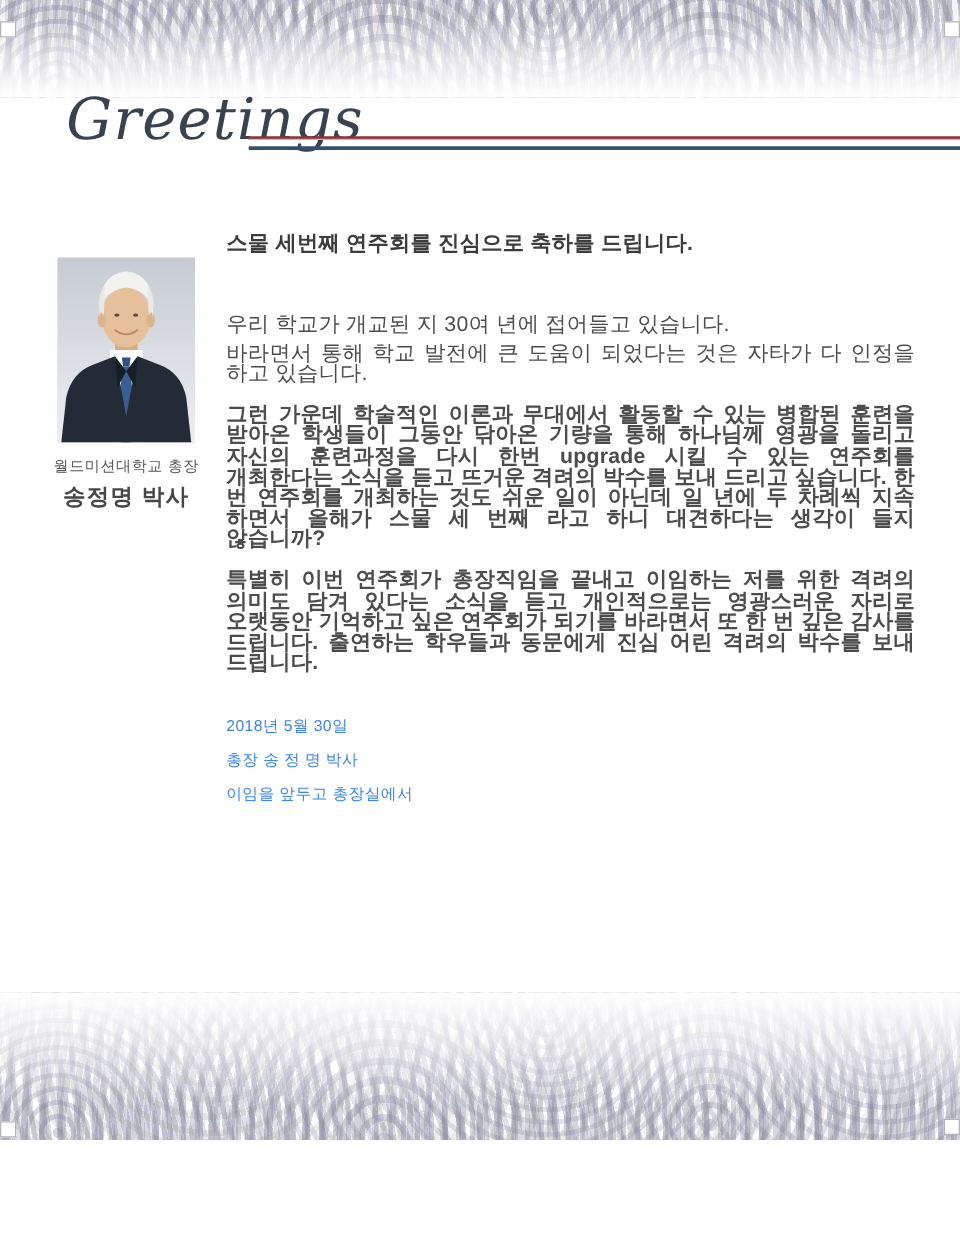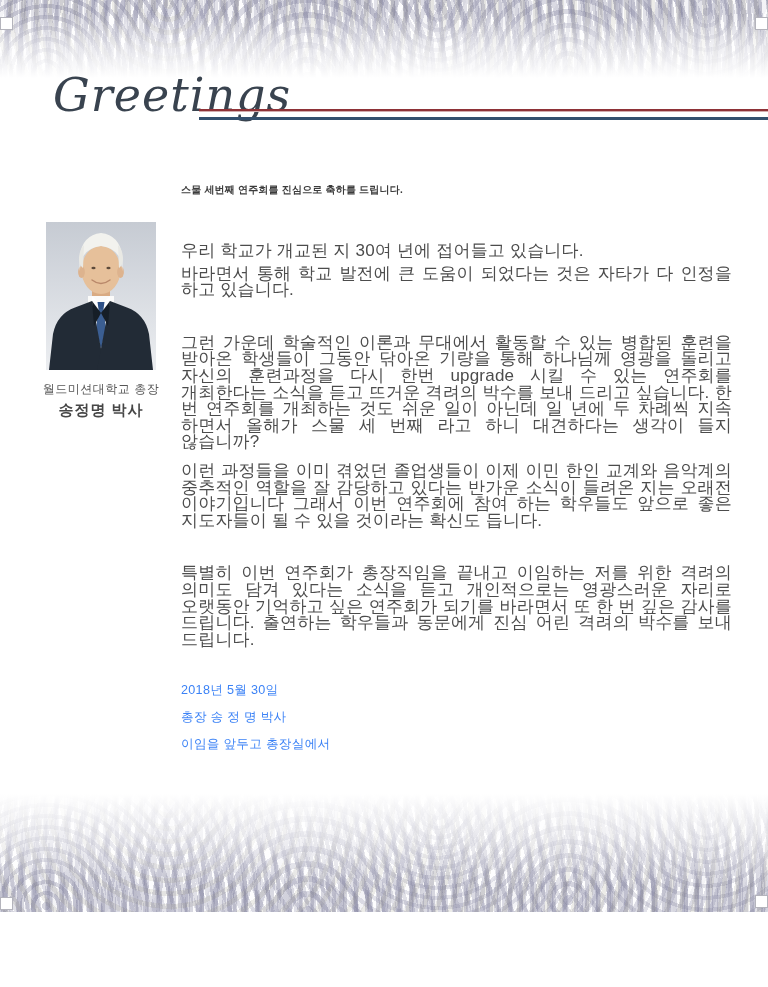--- a/index.html
+++ b/index.html
@@ -40,34 +40,34 @@
   .greetings{
     position:absolute;left:53px;top:70px;z-index:4;
     font-family:"DejaVu Serif","Liberation Serif",serif;
     font-style:italic;font-weight:500;font-size:46px;line-height:1.1;
     color:#39434f;letter-spacing:1px;
   }
   .rule{position:absolute;left:199px;right:0;z-index:4;}
   .rule-red{top:109px;height:3px;background:#8e3237;box-shadow:0 -1px 0 rgba(255,255,255,.6) inset;}
   .rule-navy{top:117px;height:3px;background:#33506e;}
   
-  .photo-block{position:absolute;left:26px;top:222px;width:150px;text-align:center;}
+  .photo-block{position:absolute;left:26px;top:206px;width:150px;text-align:center;}
   .photo{width:110px;height:148px;display:block;margin:0 auto;background:#cfd3da;}
   .caption-org{margin-top:11px;font-size:12px;color:#565656;letter-spacing:.5px;}
-  .caption-name{margin-top:3px;font-size:15px;font-weight:bold;color:#464646;letter-spacing:1px;}
+  .caption-name{margin-top:3px;font-size:18px;font-weight:bold;color:#464646;letter-spacing:1px;}
   
   .letter{position:absolute;left:181px;right:36px;top:183px;}
   .letter-title{
-    margin:0 0 46px 0;font-size:10px;font-weight:bold;color:#3c3c3c;letter-spacing:.2px;
+    margin:0 0 46px 0;font-size:17px;font-weight:bold;color:#3c3c3c;letter-spacing:.2px;
   }
   .letter p{
     margin:0 0 6px 0;font-size:17px;line-height:16.6px;color:#4c4c4c;
     text-align:justify;letter-spacing:.2px;word-break:keep-all;
   }
-  .letter p.gap-lg{margin-top:36px;}
+  .letter p.gap-lg{margin-top:16px;font-weight:bold;}
   .letter p.gap-md{margin-top:12px;}
   .closing{margin-top:34px;font-size:12.6px;color:#3b82f6;}
   .closing div{margin-bottom:10px;letter-spacing:.3px;}
 </style>
 </head>
 <body>
 
 <div class="page">
 
   <div class="band band-top"></div>
@@ -122,21 +122,20 @@
     <div class="caption-org">월드미션대학교 총장</div>
     <div class="caption-name">송정명 박사</div>
   </div>
 
   <div class="letter">
     <h1 class="letter-title">스물 세번째 연주회를 진심으로 축하를 드립니다.</h1>
 
     <p>우리 학교가 개교된 지 30여 년에 접어들고 있습니다.</p>
     <p>바라면서 통해 학교 발전에 큰 도움이 되었다는 것은 자타가 다 인정을 하고 있습니다.</p>
     <p class="gap-lg">그런 가운데 학술적인 이론과 무대에서 활동할 수 있는 병합된 훈련을 받아온 학생들이 그동안 닦아온 기량을 통해 하나님께 영광을 돌리고 자신의 훈련과정을 다시 한번 upgrade 시킬 수 있는 연주회를 개최한다는 소식을 듣고 뜨거운 격려의 박수를 보내 드리고 싶습니다. 한 번 연주회를 개최하는 것도 쉬운 일이 아닌데 일 년에 두 차례씩 지속 하면서 올해가 스물 세 번째 라고 하니 대견하다는 생각이 들지 않습니까?</p>
-    <p class="gap-md">이런 과정들을 이미 겪었던 졸업생들이 이제 이민 한인 교계와 음악계의 중추적인 역할을 잘 감당하고 있다는 반가운 소식이 들려온 지는 오래전 이야기입니다 그래서 이번 연주회에 참여 하는 학우들도 앞으로 좋은 지도자들이 될 수 있을 것이라는 확신도 듭니다.</p>
     <p class="gap-lg">특별히 이번 연주회가 총장직임을 끝내고 이임하는 저를 위한 격려의 의미도 담겨 있다는 소식을 듣고 개인적으로는 영광스러운 자리로 오랫동안 기억하고 싶은 연주회가 되기를 바라면서 또 한 번 깊은 감사를 드립니다. 출연하는 학우들과 동문에게 진심 어린 격려의 박수를 보내 드립니다.</p>
 
     <div class="closing">
       <div>2018년 5월 30일</div>
       <div>총장 송 정 명 박사</div>
       <div>이임을 앞두고 총장실에서</div>
     </div>
   </div>
 
 </div>

